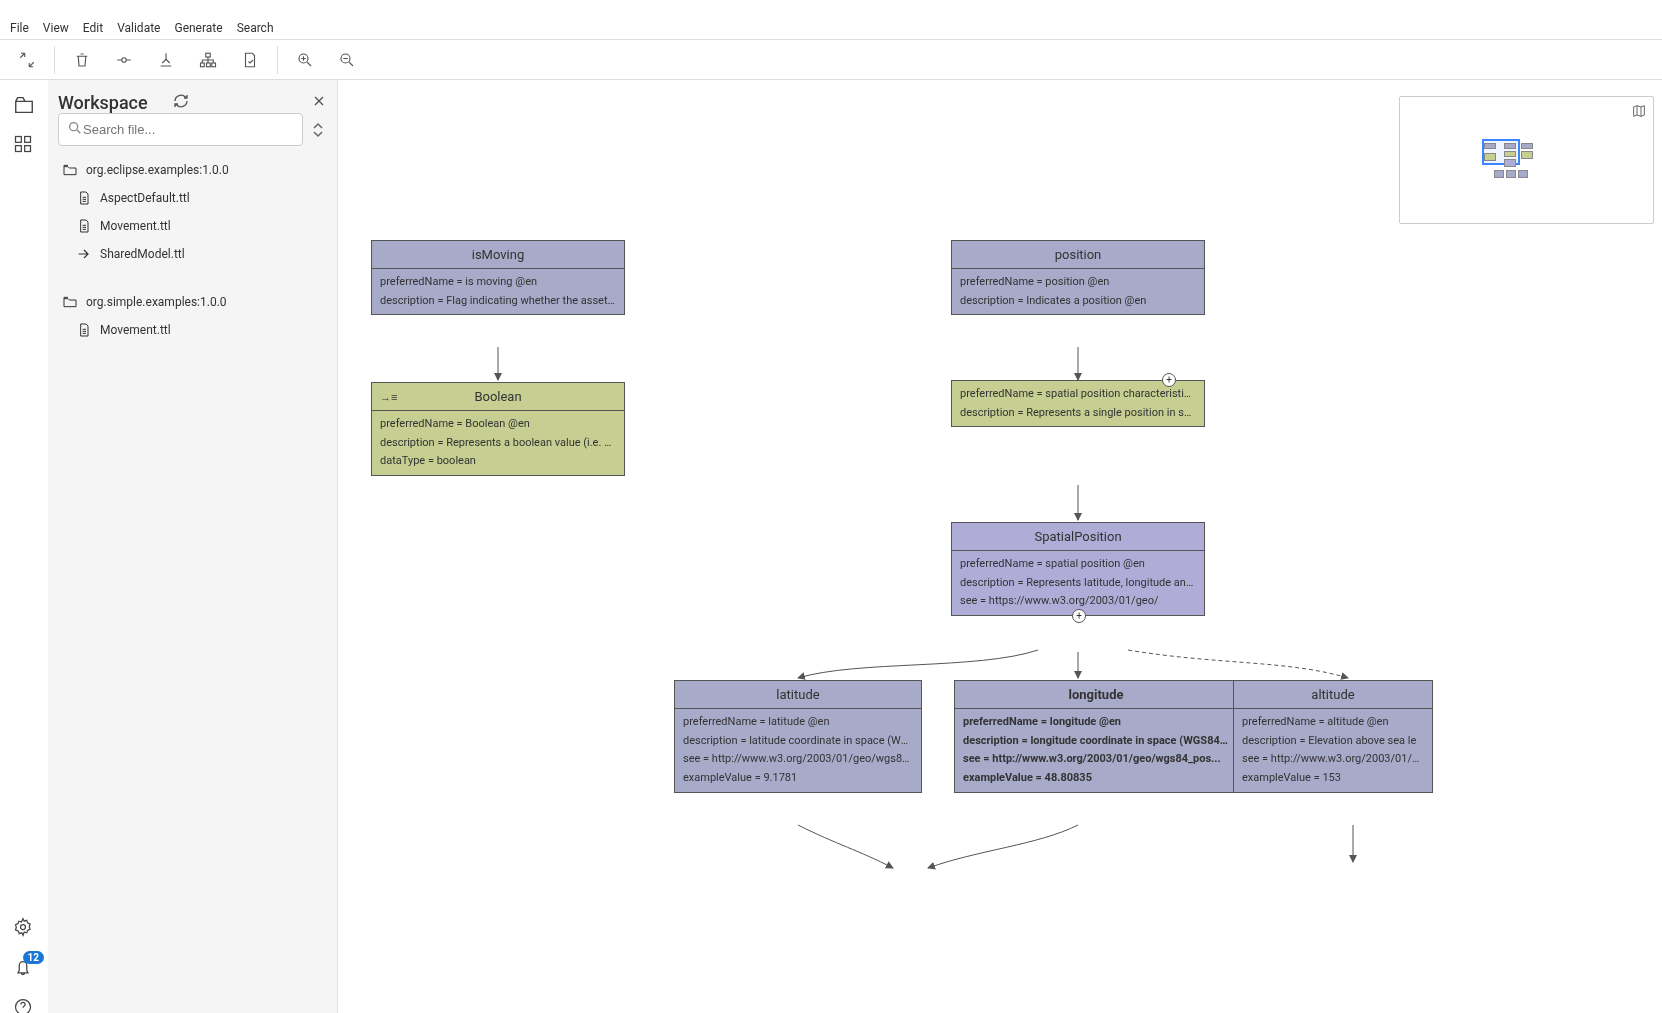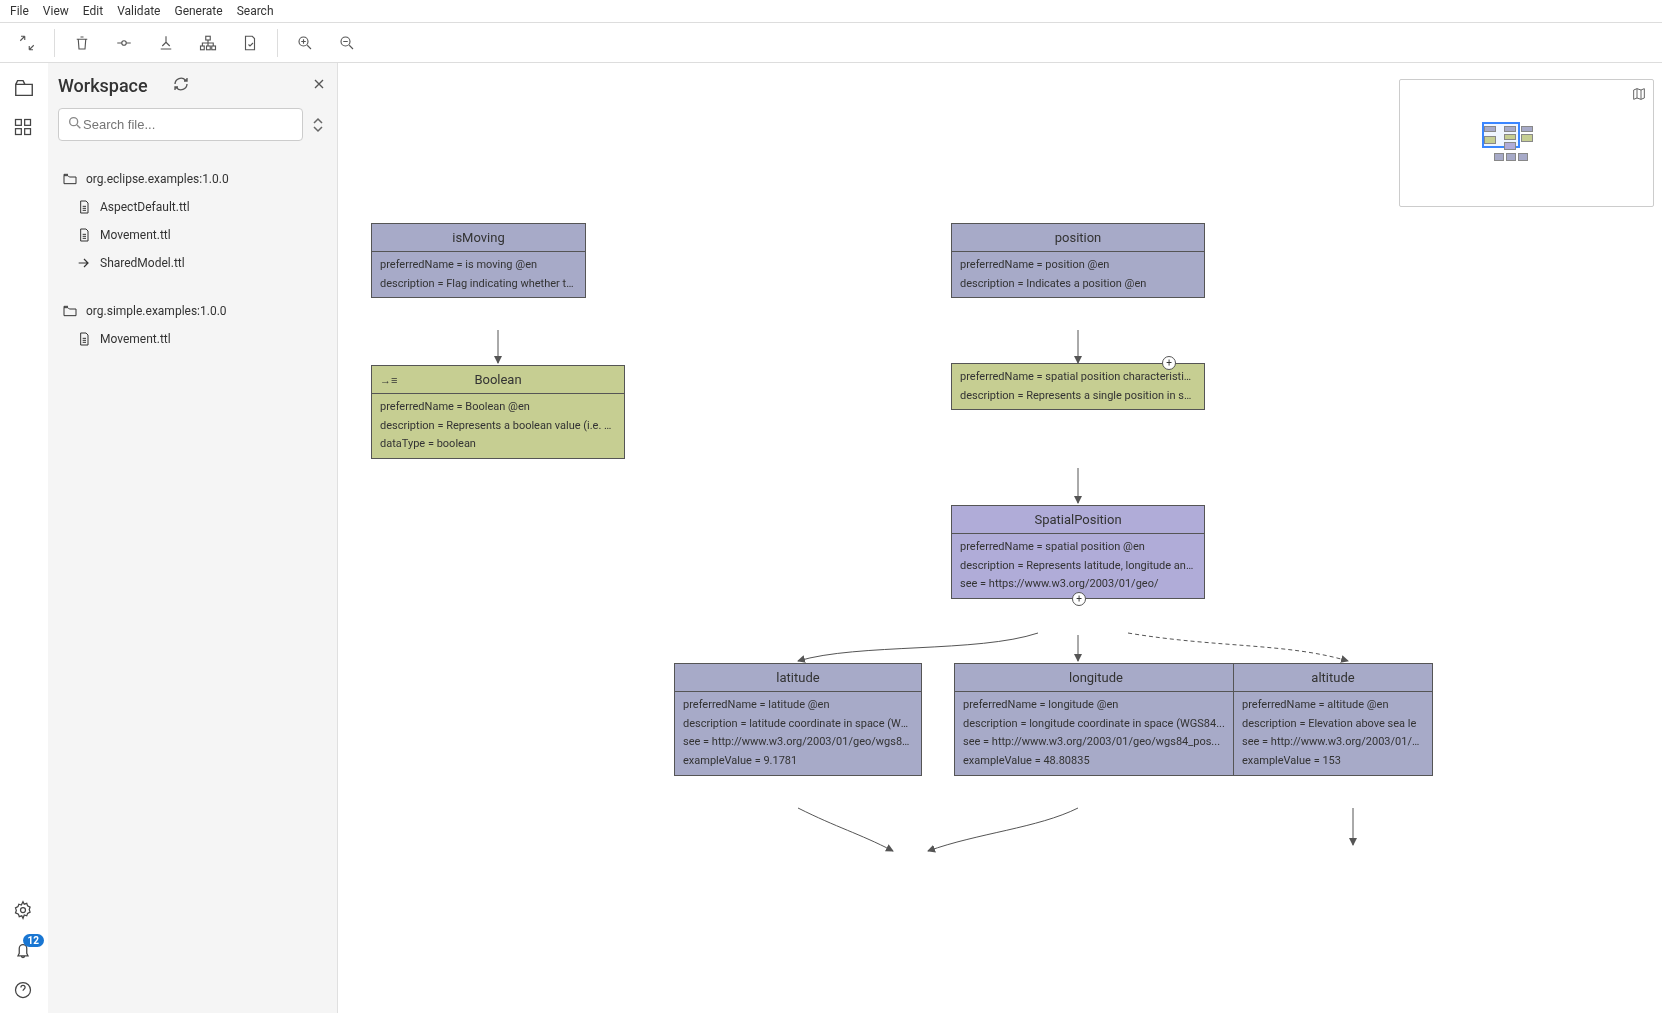--- a/index.html
+++ b/index.html
@@ -1,38 +1,38 @@
 <!DOCTYPE html>
 <html><head>
   <meta charset="utf-8">
   <style>
     * { margin: 0; padding: 0; box-sizing: border-box; }
     body { font-family: -apple-system, BlinkMacSystemFont, "Segoe UI", Roboto, Arial, sans-serif; font-size: 13px; color: #333; overflow: hidden; height: 100vh; width: 100vw; }
     
-    .menubar { display: flex; gap: 14px; padding: 4px 10px; border-bottom: 1px solid #ddd; font-size: 12px; }
+    .menubar { display: flex; gap: 14px; padding: 4px 10px; border-bottom: 1px solid #ddd; font-size: 12px; margin-top: 17px; }
     .menubar span { cursor: pointer; }
     
     .toolbar { display: flex; align-items: center; height: 40px; border-bottom: 1px solid #ddd; padding: 0 8px; gap: 4px; }
     .toolbar .tool-btn { width: 38px; height: 38px; display: flex; align-items: center; justify-content: center; cursor: pointer; color: #555; }
     .toolbar .sep { width: 1px; height: 28px; background: #ddd; margin: 0 4px; }
     
     .main { display: flex; height: calc(100vh - 60px); }
     
     .icon-rail { width: 48px; background: #fff; display: flex; flex-direction: column; align-items: center; padding-top: 14px; gap: 18px; }
     .icon-rail .rail-bottom { margin-top: auto; display:flex; flex-direction:column; align-items:center; gap:18px; padding-bottom:14px; }
     .icon-rail .rail-icon { width: 22px; height: 22px; cursor: pointer; color: #444; position: relative; }
     .badge { position: absolute; top:-6px; right:-9px; background:#1976d2; color:#fff; border-radius:10px; font-size:10px; padding:1px 5px; font-weight:bold; }
     
     .sidebar { width: 290px; background: #f5f5f5; border-right: 1px solid #e0e0e0; display: flex; flex-direction: column; padding: 12px 10px; }
-    .sidebar-header { display: flex; align-items: center; gap: 24px; margin-bottom: 12px; }
+    .sidebar-header { display: flex; align-items: center; gap: 24px; }
     .sidebar-header h2 { font-size: 18px; font-weight: 500; }
     .sidebar-header .spacer { flex: 1; }
     .sidebar-header .close-btn, .sidebar-header .refresh-btn { cursor: pointer; color:#555; }
     
-    .search-wrap { display:flex; align-items:center; gap:6px; margin-bottom:24px; }
+    .search-wrap { display:flex; align-items:center; gap:6px; margin-bottom:10px; }
     .search-box { flex:1; display: flex; align-items: center; border: 1px solid #ccc; border-radius: 4px; background: #fff; padding: 6px 8px; }
     .search-box input { border: none; outline: none; flex: 1; font-size: 13px; }
     .collapse-all { width:18px; cursor:pointer; color:#666; display:flex; flex-direction:column; align-items:center; }
     
     .tree { font-size: 12px; }
     .tree-item { display: flex; align-items: center; gap: 8px; padding: 6px 4px; cursor: pointer; }
     .tree-item.child { padding-left: 18px; }
     .tree-item svg, .tree-item .ico { width: 16px; height: 16px; flex-shrink:0; }
     
     .canvas { flex: 1; position: relative; background: #fff; overflow: hidden; }
@@ -251,21 +251,21 @@
 
       <path d="M700 570 C640 590, 520 580, 460 598" stroke="#555" fill="none" marker-end="url(#arrow)"></path>
       <path d="M740 572 L740 598" stroke="#555" fill="none" marker-end="url(#arrow)"></path>
       <path d="M790 570 C880 585, 950 580, 1010 598" stroke="#555" fill="none" stroke-dasharray="4 3" marker-end="url(#arrow)"></path>
 
       <path d="M460 745 C500 765, 520 770, 555 788" stroke="#555" fill="none" marker-end="url(#arrow)"></path>
       <path d="M740 745 C700 765, 640 770, 590 788" stroke="#555" fill="none" marker-end="url(#arrow)"></path>
       <path d="M1015 745 L1015 782" stroke="#555" fill="none" marker-end="url(#arrow)"></path>
     </svg>
 
-    <div class="node n-blue" style="left:33px; top:160px; width:215px;">
+    <div class="node n-blue" style="left:33px; top:160px; width:254px;">
       <div class="node-header">isMoving</div>
       <div class="node-body">
         <div>preferredName = is moving @en</div>
         <div>description = Flag indicating whether the asset is c...</div>
       </div>
     </div>
 
     <div class="node n-green" style="left:33px; top:302px; width:254px;">
       <div class="node-header">
         <span class="green-icon">→≡</span>
@@ -307,21 +307,21 @@
     <div class="node n-blue" style="left:336px; top:600px; width:248px;">
       <div class="node-header">latitude</div>
       <div class="node-body">
         <div>preferredName = latitude @en</div>
         <div>description = latitude coordinate in space (WGS84)...</div>
         <div>see = http://www.w3.org/2003/01/geo/wgs84_pos...</div>
         <div>exampleValue = 9.1781</div>
       </div>
     </div>
 
-    <div class="node n-blue" style="left:616px; top:600px; width:284px;">
+    <div class="node n-blue" style="left:616px; top:600px; width:284px;font-weight:bold;">
       <div class="node-header">longitude</div>
       <div class="node-body">
         <div>preferredName = longitude @en</div>
         <div>description = longitude coordinate in space (WGS84...</div>
         <div>see = http://www.w3.org/2003/01/geo/wgs84_pos...</div>
         <div>exampleValue = 48.80835</div>
       </div>
     </div>
 
     <div class="node n-blue" style="left:895px; top:600px; width:200px;">

